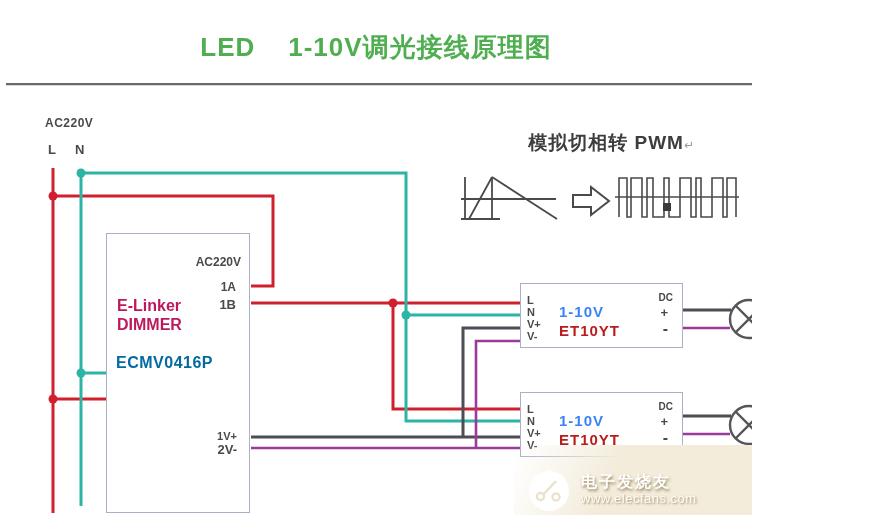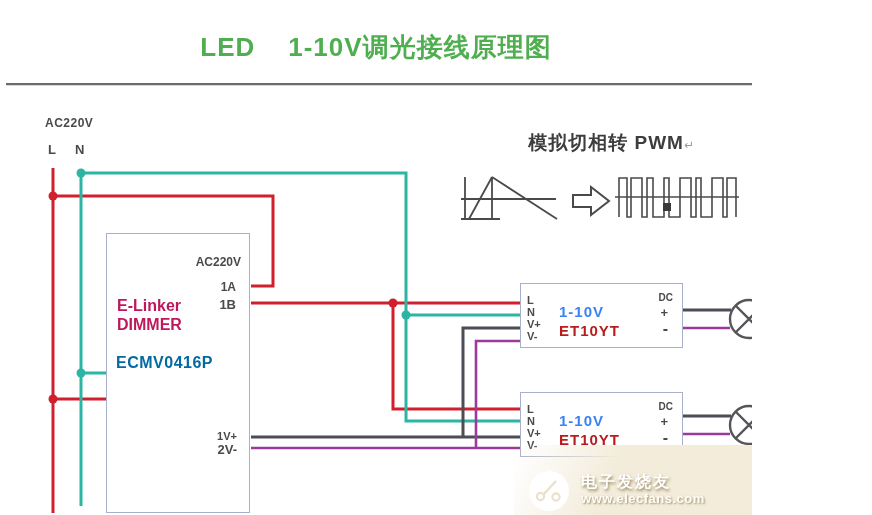--- a/index.html
+++ b/index.html
@@ -51,21 +51,21 @@
   .drv .minus{position:absolute;right:14px;top:36px;font-size:16px;font-weight:bold;}
   
   .watermark{
     right:0;bottom:0;width:238px;height:90px;
     display:flex;align-items:center;gap:9px;padding-left:12px;box-sizing:border-box;
     background:linear-gradient(115deg, rgba(246,241,231,0) 2%, #f3ecdb 40%);
   }
   .wm-text{display:flex;flex-direction:column;line-height:1.15;}
   .wm-brand{font-size:16px;font-weight:bold;color:#ffffff;letter-spacing:2px;
     text-shadow:1px 2px 3px rgba(150,130,90,.95);}
-  .wm-url{font-size:13px;font-weight:bold;color:#fffdf8;letter-spacing:.5px;
+  .wm-url{font-size:13px;font-weight:normal;color:#fffdf8;letter-spacing:.5px;
     text-shadow:1px 1px 2px rgba(150,130,90,.9);}
   svg{display:block;}
   #wires{top:0;left:0;pointer-events:none;}
 </style>
 </head>
 <body>
 
 <div id="stage">
 
   <div class="abs title">LED    1-10V调光接线原理图</div>

